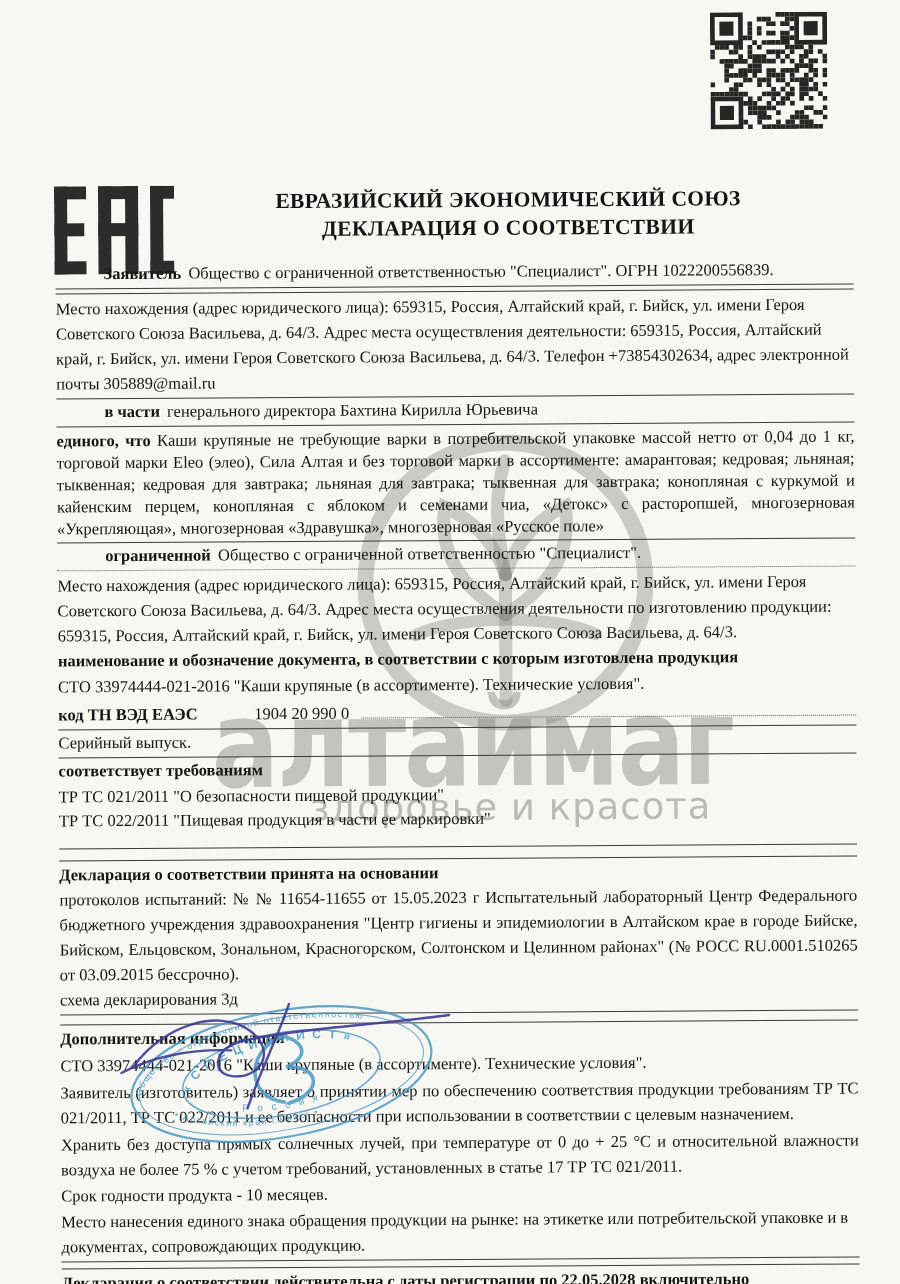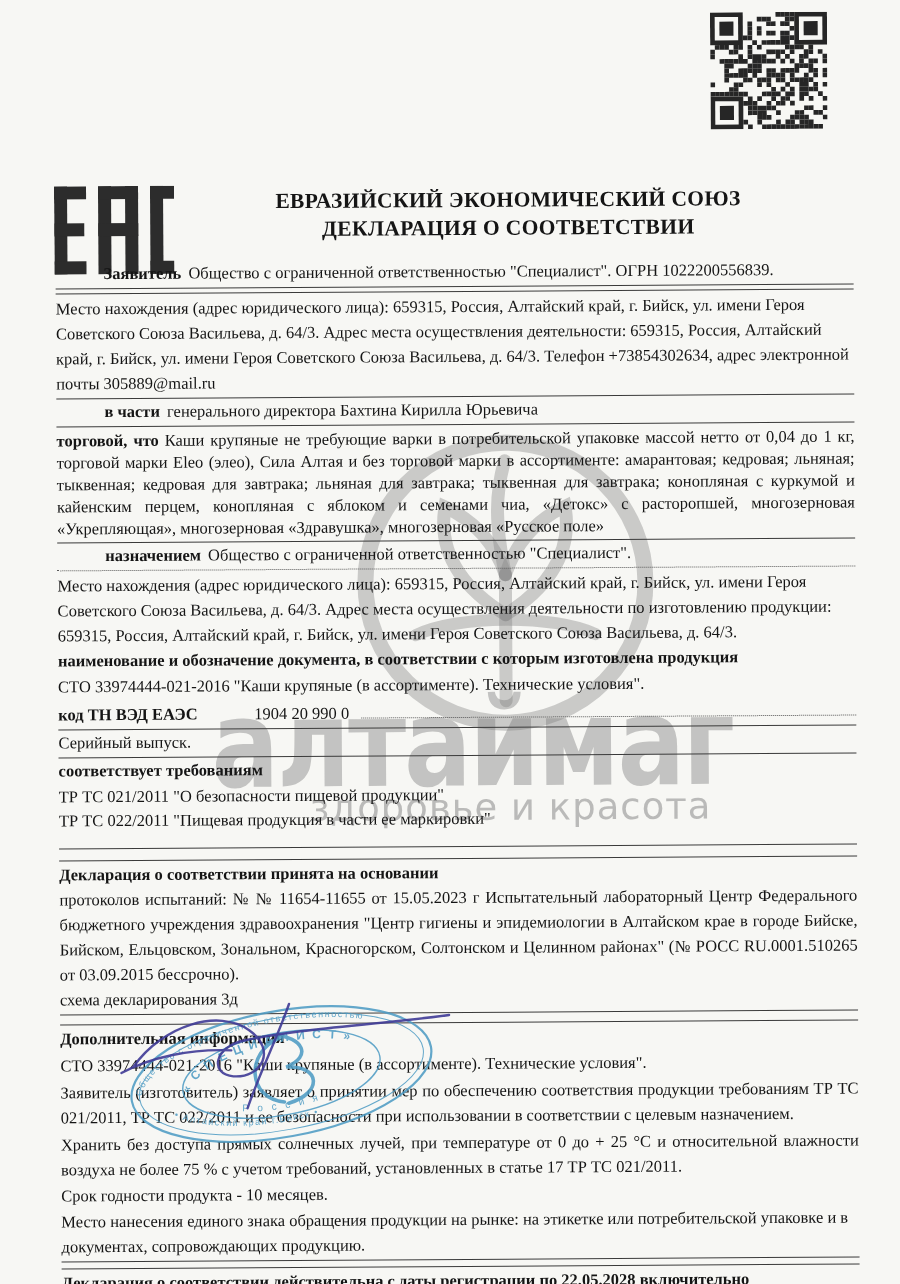--- a/index.html
+++ b/index.html
@@ -342,27 +342,27 @@
     <div class="para" style="margin-top:2px">Место нахождения (адрес юридического лица): 659315, Россия, Алтайский край, г. Бийск, ул. имени Героя Советского Союза Васильева, д. 64/3. Адрес места осуществления деятельности: 659315, Россия, Алтайский край, г. Бийск, ул. имени Героя Советского Союза Васильева, д. 64/3. Телефон +73854302634, адрес электронной почты 305889@mail.ru</div>
     <div class="hr"></div>
 
     <div class="row">
       <b>в части</b>
       <span>генерального директора Бахтина Кирилла Юрьевича</span>
     </div>
     <div class="hr"></div>
 
     <div class="para tight just" style="margin-top:3px">
-      <b>торговой, что</b>
+      <b>единого, что</b>
       <span>Каши крупяные не требующие варки в потребительской упаковке массой нетто от 0,04 до 1 кг, торговой марки Eleo (элео), Сила Алтая и без торговой марки в ассортименте: амарантовая; кедровая; льняная; тыквенная; кедровая для завтрака; льняная для завтрака; тыквенная для завтрака; конопляная с куркумой и кайенским перцем, конопляная с яблоком и семенами чиа, «Детокс» с расторопшей, многозерновая «Укрепляющая», многозерновая «Здравушка», многозерновая «Русское поле»</span>
     </div>
     <div class="hr"></div>
 
     <div class="row">
-      <b>назначением</b>
+      <b>ограниченной</b>
       <span>Общество с ограниченной ответственностью "Специалист".</span>
     </div>
     <div class="hr dot"></div>
 
     <div class="para" style="margin-top:2px">Место нахождения (адрес юридического лица): 659315, Россия, Алтайский край, г. Бийск, ул. имени Героя Советского Союза Васильева, д. 64/3. Адрес места осуществления деятельности по изготовлению продукции: 659315, Россия, Алтайский край, г. Бийск, ул. имени Героя Советского Союза Васильева, д. 64/3.</div>
 
     <div class="row bold" style="margin-top:1px">наименование и обозначение документа, в соответствии с которым изготовлена продукция</div>
     <div class="row" style="margin-top:2px">СТО 33974444-021-2016  "Каши крупяные (в ассортименте). Технические условия".</div>
 
     <div class="tnved-row" style="margin-top:2px">

